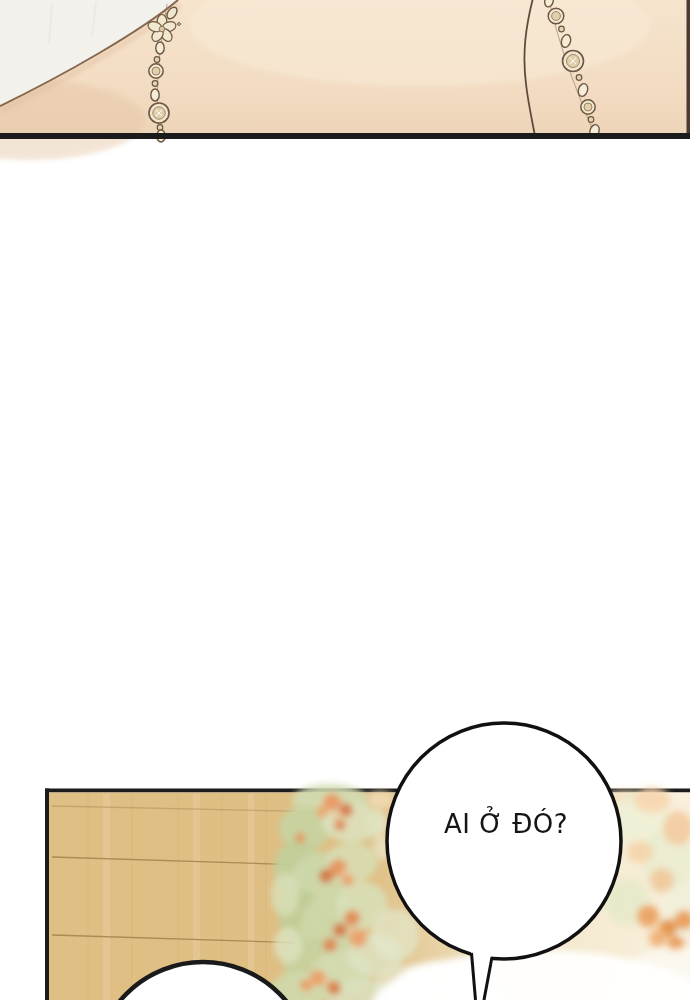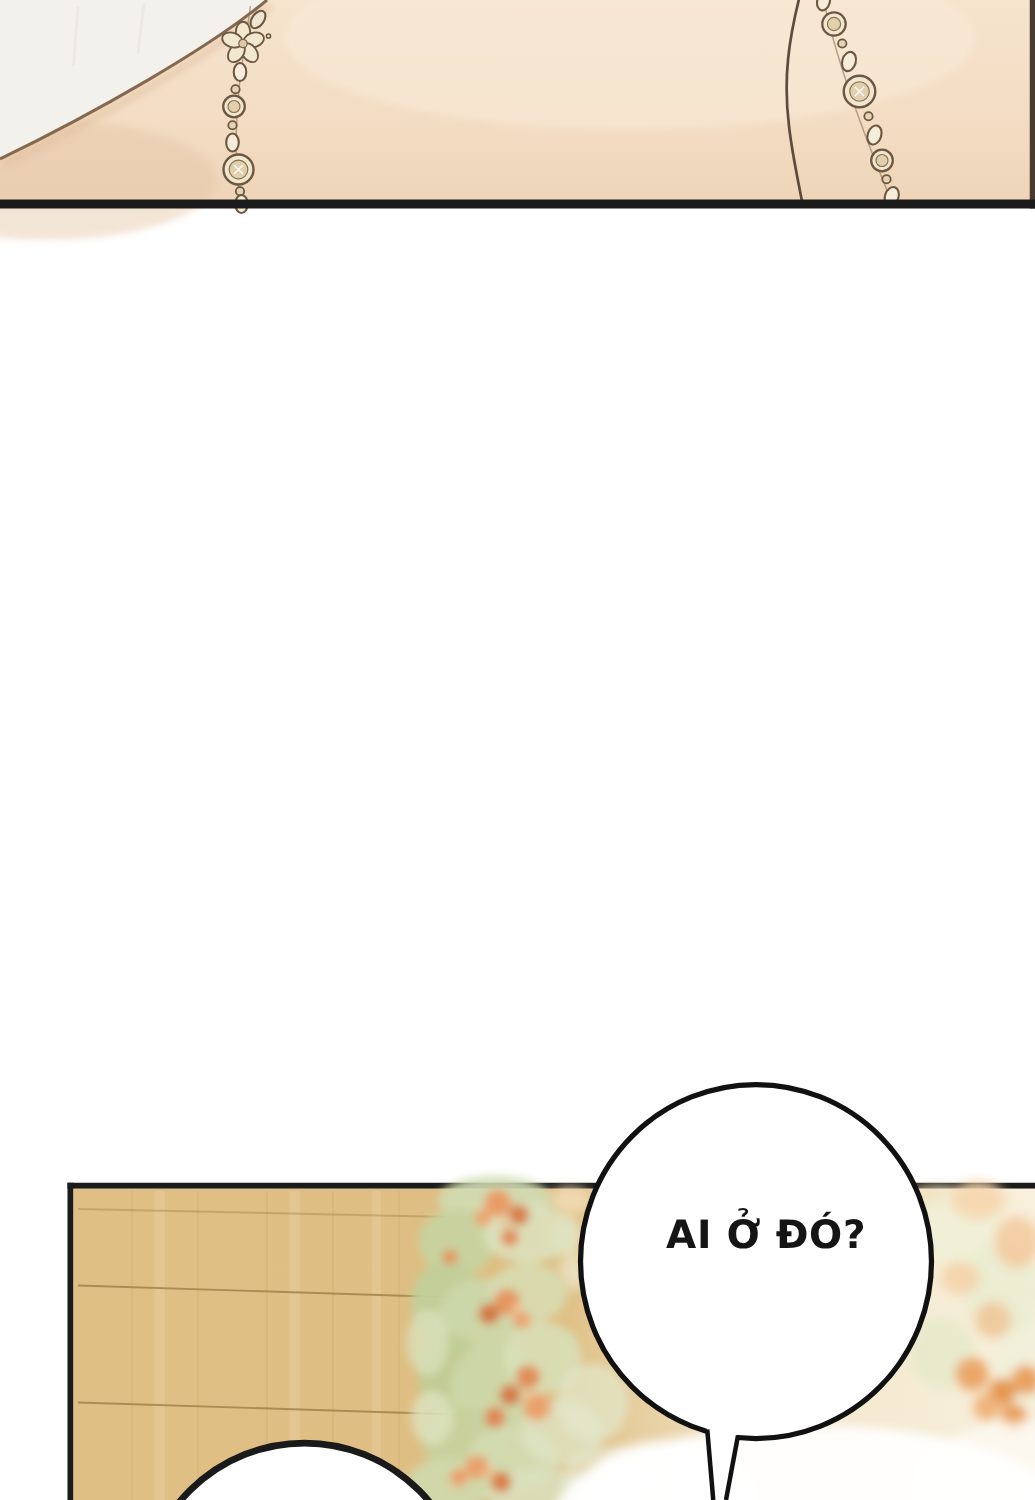--- a/index.html
+++ b/index.html
@@ -10,21 +10,21 @@
     background:#ffffff;
     font-family:"DejaVu Sans", sans-serif;
   }
   .stage svg{position:absolute;left:0;top:0;display:block;}
   .bubble-text{
     position:absolute;
     left:444px;top:807px;width:124px;height:34px;
     line-height:34px;
     text-align:center;
     font-size:26px;
-    font-weight:bold;
+    font-weight:normal;
     letter-spacing:0.5px;
     color:#151515;
     white-space:nowrap;
     font-family:"DejaVu Sans", sans-serif;
   }
 </style>
 </head>
 <body>
 
 <div class="stage">

